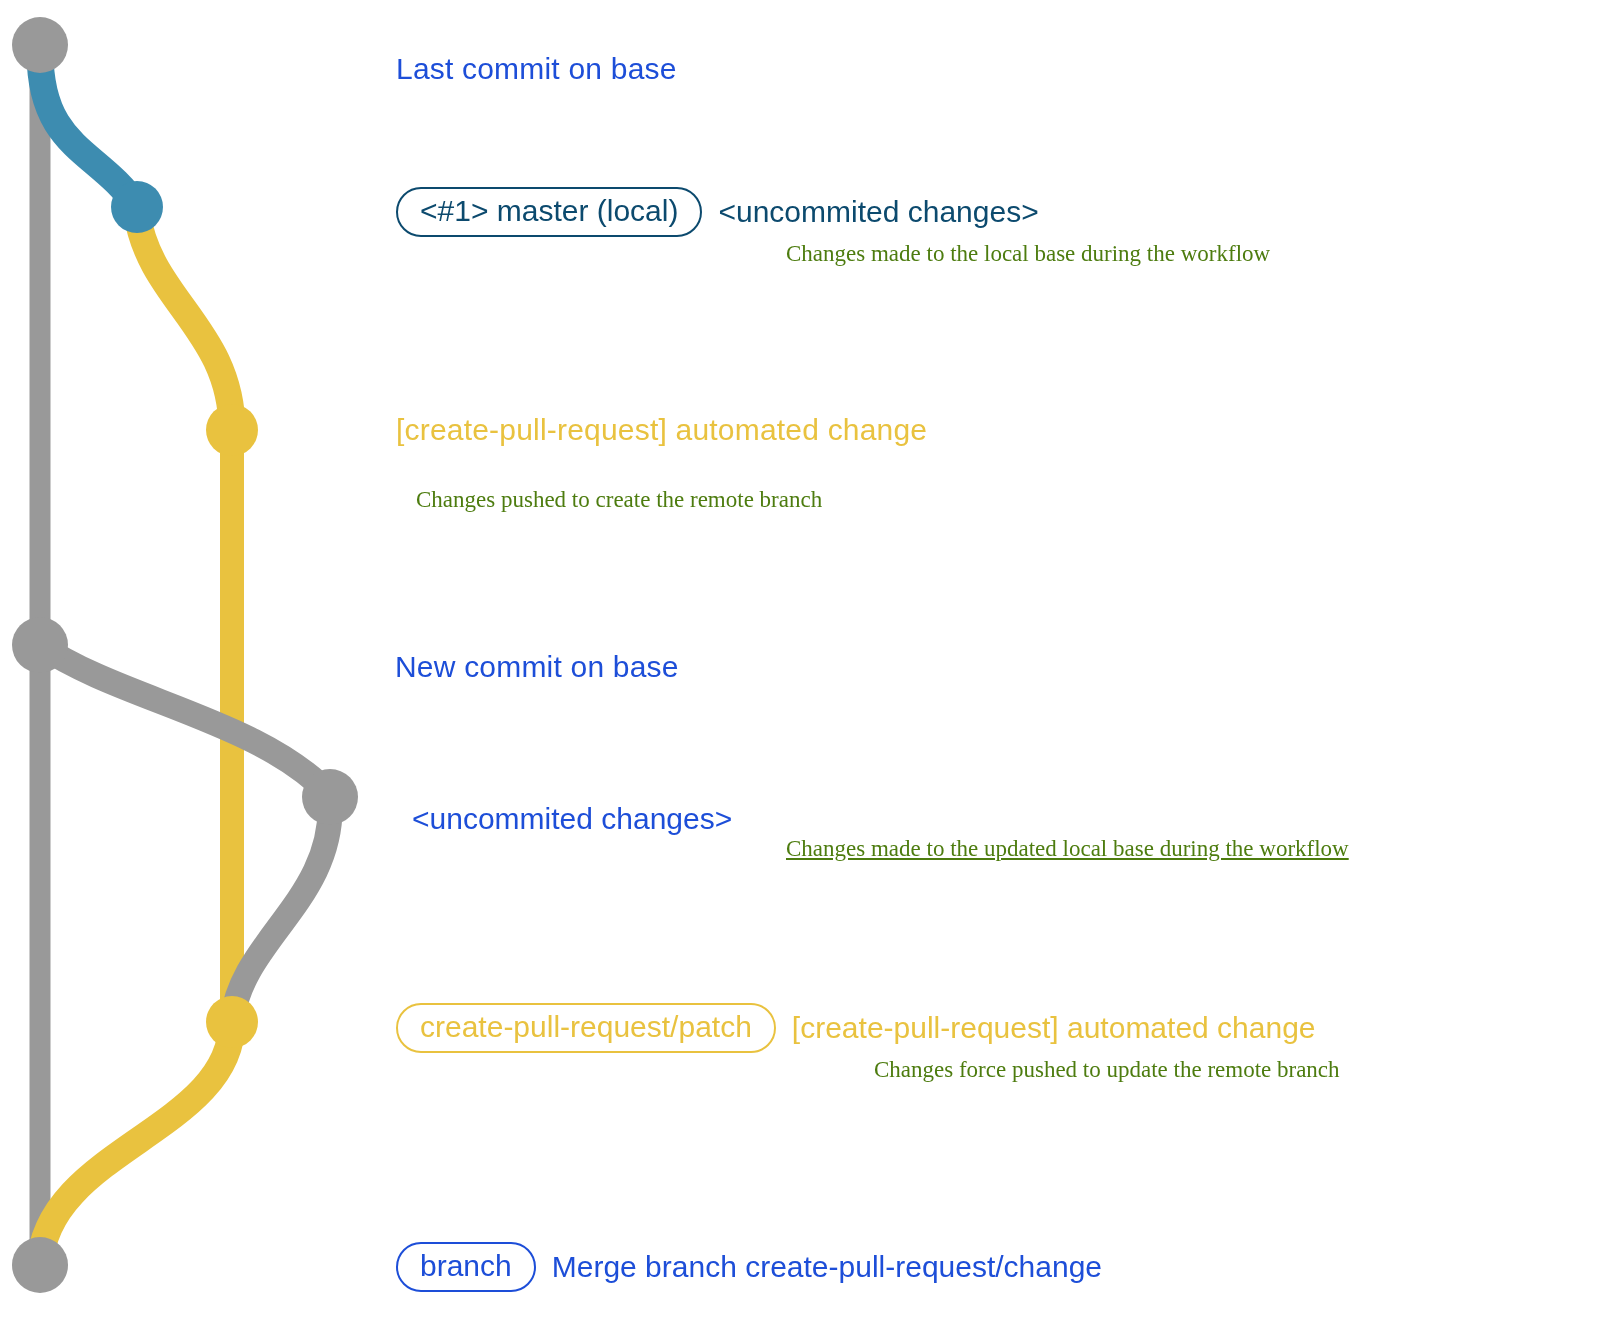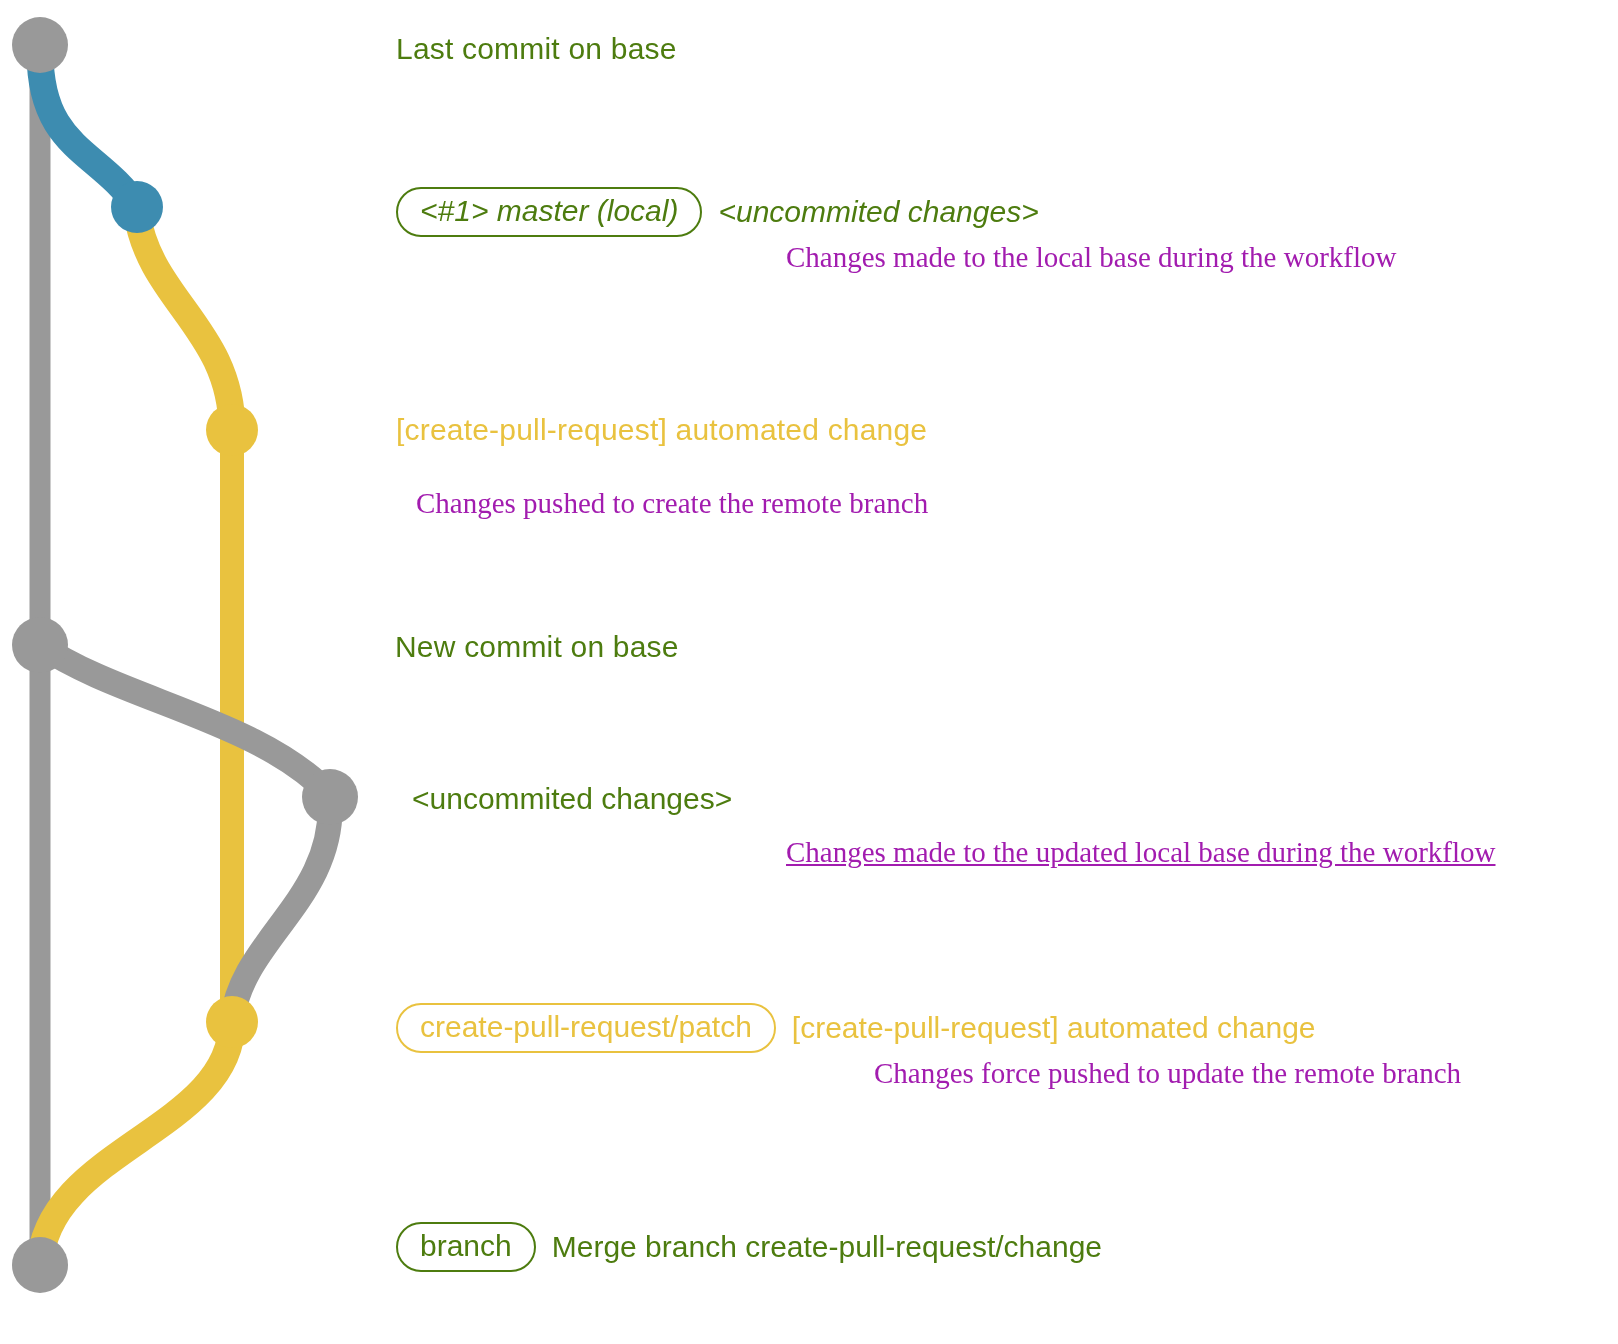--- a/index.html
+++ b/index.html
@@ -45,26 +45,26 @@
     display: inline-block;
   }
   .commit-msg {
     font-family: "Liberation Sans", sans-serif;
     font-size: 30px;
     margin-left: 16px;
   }
   .desc {
     position: absolute;
     font-family: "Liberation Serif", serif;
-    font-size: 29px;
-    color: #a21caf;
+    font-size: 23px;
+    color: #4d7c0f;
     white-space: nowrap;
   }
-  .gray   { color: #4d7c0f; }
-  .blue   { color: #4d7c0f; font-style: italic; }
+  .gray   { color: #1d4ed8; margin-top: 20px; }
+  .blue   { color: #0c4a6e; }
   .yellow { color: #e9c23f; }
 </style>
 </head>
 <body>
 
 <svg id="graph" viewBox="0 0 400 1344" width="400" height="1344" xmlns="http://www.w3.org/2000/svg">
 
   <path d="M 40 45 L 40 1265" stroke="#999999" stroke-width="21" fill="none" stroke-linecap="round"></path>
 
   <path d="M 40 52 C 40 150, 100 150, 137 207" stroke="#3d8cb0" stroke-width="27" fill="none" stroke-linecap="round"></path>

